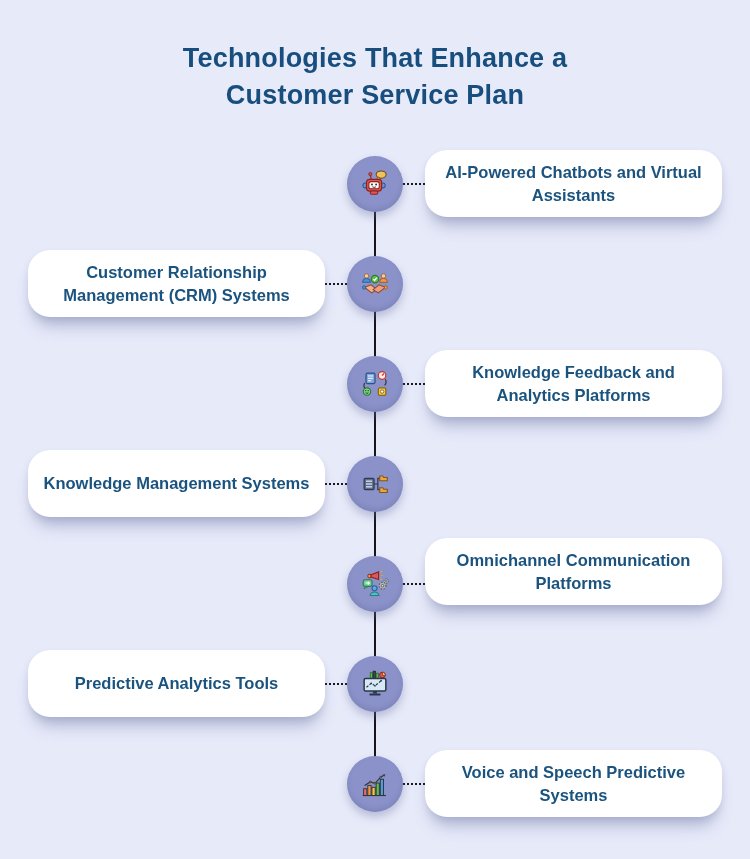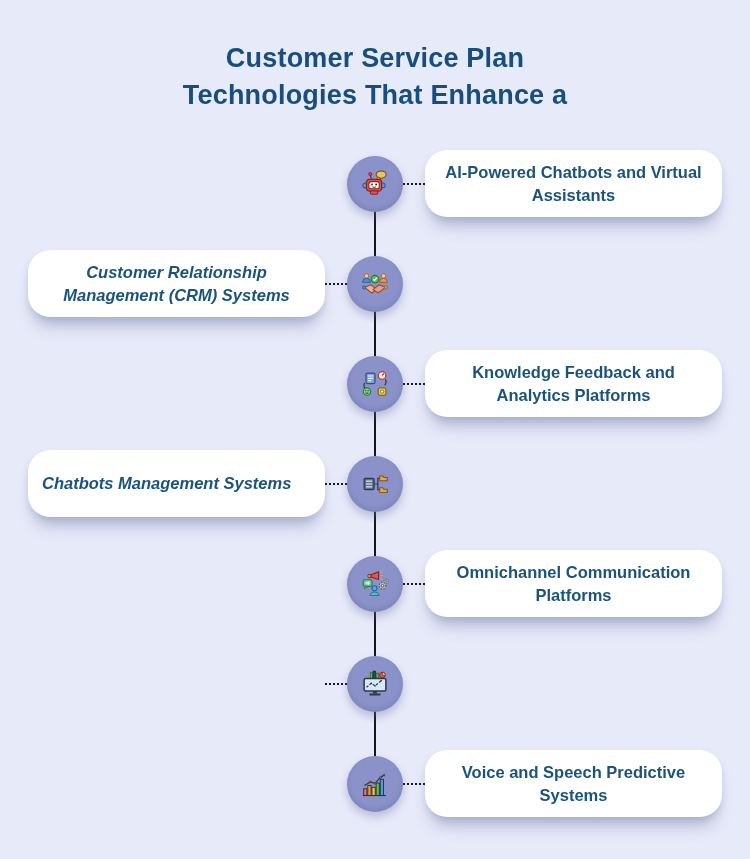--- a/index.html
+++ b/index.html
@@ -37,39 +37,39 @@
     border-top:2px dotted #15151a;
   }
   .conn-right{left:403px;}
   .conn-left{left:325px;}
   .t1{top:183px}.t2{top:283px}.t3{top:383px}.t4{top:483px}
   .t5{top:583px}.t6{top:683px}.t7{top:783px}
   .card{
     position:absolute;width:297px;height:67px;z-index:2;
     background:#ffffff;border-radius:22px;
     box-shadow:0 14px 16px -6px rgba(104,113,160,.45), 0 3px 6px rgba(104,113,160,.15);
-    display:flex;align-items:center;
+    display:flex;align-items:center;justify-content:center;
     text-align:center;
     color:#1b537f;font-size:16.5px;line-height:23px;font-weight:bold;
     padding:0 14px;box-sizing:border-box;
   }
   .card-right{left:425px;}
-  .card-left{left:28px;font-style:italic;}
+  .card-left{left:28px;}
   .y1{top:150px}.y2{top:250px}.y3{top:350px}.y4{top:450px}
-  .y5{top:550px}.y6{top:650px}.y7{top:750px}
+  .y5{top:538px}.y6{top:650px}.y7{top:750px}
   .node svg{display:block;}
 </style>
 </head>
 <body>
 
 <div class="canvas">
 
   <h1 class="title">
+    <span>Technologies That Enhance a</span>
     <span>Customer Service Plan</span>
-    <span>Technologies That Enhance a</span>
   </h1>
 
   <div class="vline"></div>
 
   <div class="connector conn-right t1"></div>
   <div class="node n1">
     <svg width="34" height="34" viewBox="0 0 36 36">
       <ellipse cx="24.5" cy="8" rx="5.3" ry="3.8" fill="#f0c25c" stroke="#6b4a12" stroke-width="1.1"></ellipse>
       <path d="M21.5 10.5 l-2.5 3.2 5-1.4z" fill="#f0c25c" stroke="#6b4a12" stroke-width="0.9"></path>
       <circle cx="13" cy="7.5" r="1.6" fill="#e25555" stroke="#8a2323" stroke-width="1"></circle>
@@ -136,21 +136,21 @@
       <path d="M17 18 h4 M21 18 V12 h2 M21 18 v6 h2" stroke="#2e3a52" fill="none" stroke-width="1.3"></path>
       <rect x="6.5" y="12" width="10.5" height="12" rx="1.2" fill="#5a6b8c" stroke="#2e3a52" stroke-width="1.3"></rect>
       <line x1="8.5" y1="15" x2="15" y2="15" stroke="#e8ecf5" stroke-width="1.3"></line>
       <line x1="8.5" y1="18" x2="15" y2="18" stroke="#e8ecf5" stroke-width="1.3"></line>
       <line x1="8.5" y1="21" x2="15" y2="21" stroke="#e8ecf5" stroke-width="1.3"></line>
       <path d="M23 14.5 v-5 h3.2 l1.1 1.6 h3.7 v3.4 z" fill="#f2a33c" stroke="#7a5a1f" stroke-width="1.2"></path>
       <path d="M23 27 v-5 h3.2 l1.1 1.6 h3.7 v3.4 z" fill="#f2a33c" stroke="#7a5a1f" stroke-width="1.2"></path>
     </svg>
   </div>
   <div class="card card-left y4">
-    <span>Chatbots Management Systems</span>
+    <span>Knowledge Management Systems</span>
   </div>
 
   <div class="connector conn-right t5"></div>
   <div class="node n5">
     <svg width="34" height="34" viewBox="0 0 36 36">
       <rect x="10.5" y="7.8" width="3.4" height="3.6" rx="1" fill="#f2994a" stroke="#8a2323" stroke-width="1"></rect>
       <path d="M13.8 8.2 L21.8 5.2 V13.2 L13.8 10.6 z" fill="#e25555" stroke="#8a2323" stroke-width="1.2"></path>
       <path d="M23.5 5.8 l2-1.6 M24 9 h2.6 M23.5 12.2 l2 1.6" stroke="#e2a23c" stroke-width="1.3" fill="none"></path>
       <rect x="5.5" y="13.5" width="9.4" height="7" rx="2" fill="#6fcf97" stroke="#2f7a4f" stroke-width="1.2"></rect>
       <path d="M8 20.4 l-1.6 2.8 3.8-2.2z" fill="#6fcf97" stroke="#2f7a4f" stroke-width="0.9"></path>
@@ -177,20 +177,23 @@
       <path d="M25.8 8.5 L25.8 5.5 A3 3 0 0 1 28.6 9.6 z" fill="#f5c84c" stroke="#8a2323" stroke-width="0.8"></path>
       <rect x="6.5" y="12.2" width="23" height="13.3" rx="1.6" fill="#d7e8f7" stroke="#2d3748" stroke-width="1.6"></rect>
       <path d="M9 21.5 l5-4.2 4 2.6 6.5-5.4" stroke="#2d3748" stroke-width="1.2" fill="none" stroke-dasharray="2.6 1.6"></path>
       <circle cx="14" cy="17.3" r="0.9" fill="#2d3748"></circle>
       <circle cx="18" cy="19.9" r="0.9" fill="#2d3748"></circle>
       <circle cx="24.5" cy="14.5" r="0.9" fill="#2d3748"></circle>
       <rect x="16" y="25.5" width="4" height="2.6" fill="#2d3748"></rect>
       <rect x="12" y="28.1" width="12" height="2.1" rx="1" fill="#2d3748"></rect>
     </svg>
   </div>
+  <div class="card card-left y6">
+    <span>Predictive Analytics Tools</span>
+  </div>
 
   <div class="connector conn-right t7"></div>
   <div class="node n7">
     <svg width="34" height="34" viewBox="0 0 36 36">
       <line x1="5" y1="30.2" x2="29.5" y2="30.2" stroke="#333333" stroke-width="1.2"></line>
       <rect x="6" y="23" width="3.4" height="7.2" fill="#e86a6a" stroke="#333333" stroke-width="1"></rect>
       <rect x="10.4" y="19.5" width="3.4" height="10.7" fill="#f2994a" stroke="#333333" stroke-width="1"></rect>
       <rect x="14.8" y="21.5" width="3.4" height="8.7" fill="#f5c84c" stroke="#333333" stroke-width="1"></rect>
       <rect x="19.2" y="17" width="3.4" height="13.2" fill="#5bbf4a" stroke="#333333" stroke-width="1"></rect>
       <rect x="23.6" y="13" width="3.4" height="17.2" fill="#4a9be8" stroke="#333333" stroke-width="1"></rect>

